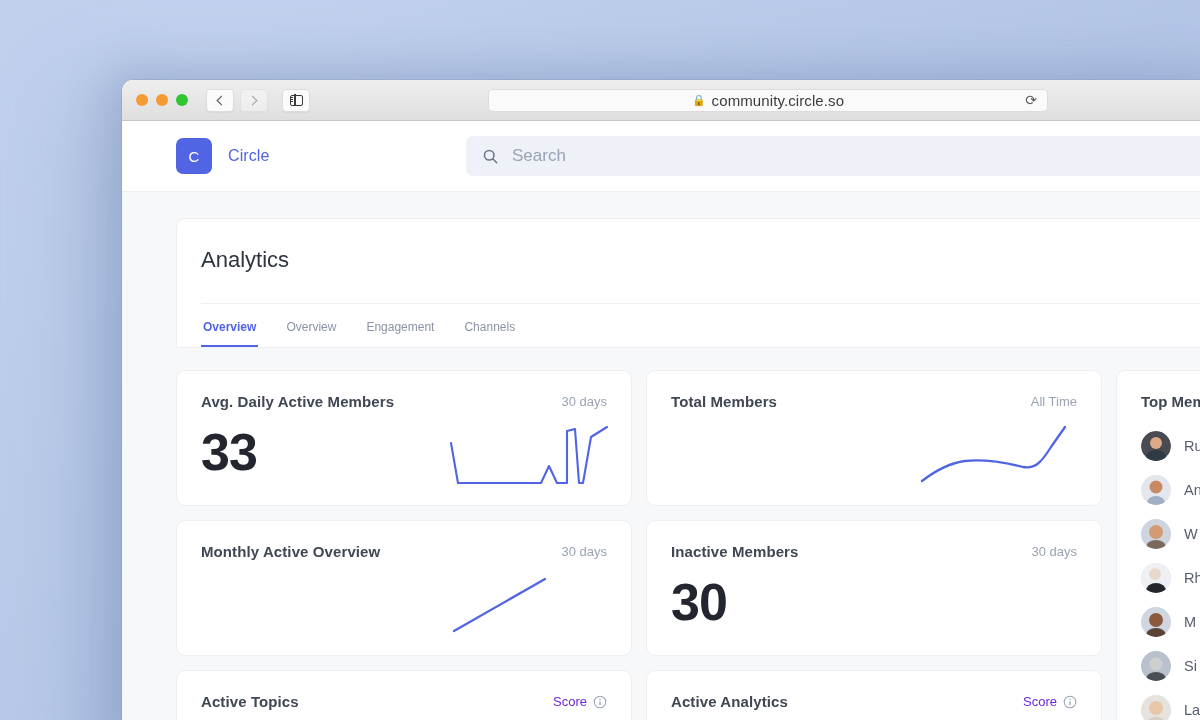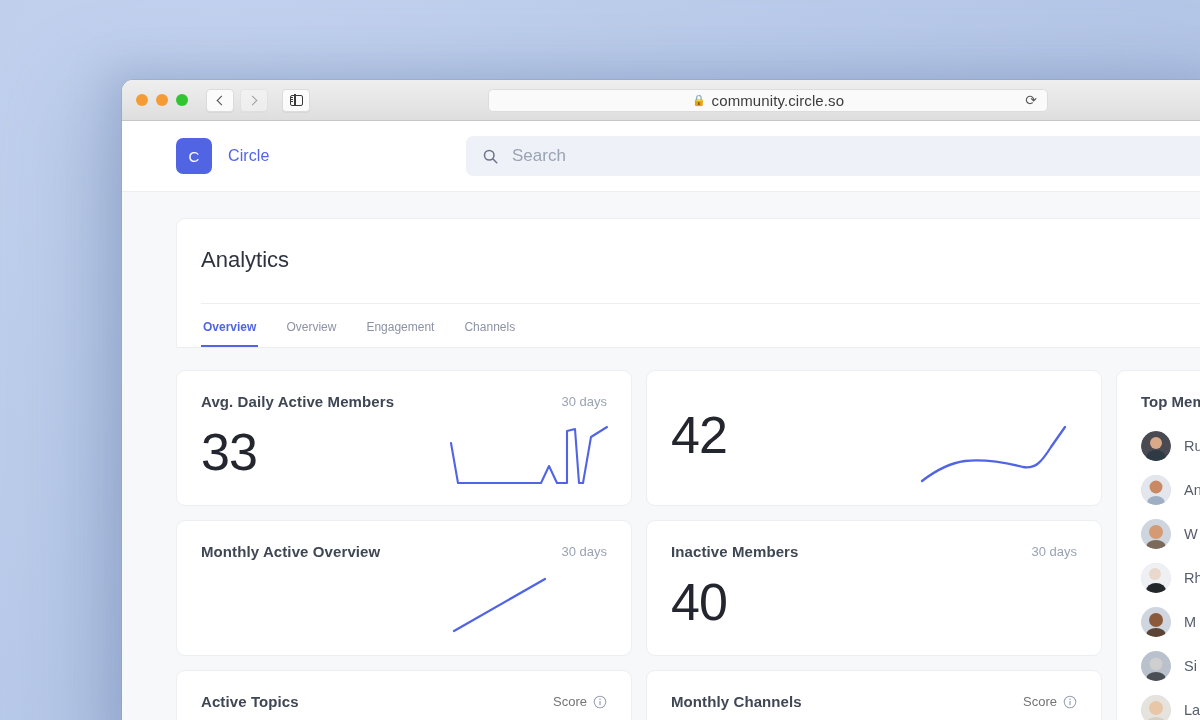--- a/index.html
+++ b/index.html
@@ -160,33 +160,33 @@
     border: 1px solid #eceef1;
     border-radius: 9px;
     padding: 22px 24px;
     position: relative;
     overflow: hidden;
   }
   .card.stat { height: 136px; }
   .card-head { display: flex; align-items: center; justify-content: space-between; }
   .card-label { font-size: 15px; color: #3f4654; font-weight: 700; letter-spacing: .1px; }
   .card-period { font-size: 13px; color: #9aa3b4; margin-left: 37px; }
-  .card-value { font-size: 52px; color: #23262e; font-weight: 400; line-height: 1; margin-top: 16px; letter-spacing: -1px; }
+  .card-value { font-size: 52px; color: #23262e; font-weight: 700; line-height: 1; margin-top: 16px; letter-spacing: -1px; }
   .spark { position: absolute; right: 22px; bottom: 18px; width: 160px; height: 68px; }
 
   .card.wide { grid-row: span 3; height: 424px; padding: 22px 0 0 0; }
   .tm-title { font-size: 15px; color: #3f4654; font-weight: 700; padding: 0 24px 4px 24px; }
   .tm-list { padding-top: 10px; }
   .tm-row { display: flex; align-items: center; gap: 13px; padding: 7px 24px; }
   .avatar { width: 30px; height: 30px; border-radius: 50%; flex: none; overflow: hidden; background: #dfe3ea; }
   .tm-name { font-size: 14.5px; color: #555d6d; white-space: nowrap; }
 
   .card.list { height: 136px; }
   .score-wrap { display: flex; align-items: center; gap: 6px; }
-  .score-label { font-size: 13px; color: #737373; }
+  .score-label { font-size: 13px; color: #6d28d9; }
   .info-ico { width: 14px; height: 14px; }
 </style>
 </head>
 <body>
 
 <div class="desktop">
 
   <div class="browser">
 
     <div class="titlebar">
@@ -249,21 +249,24 @@
             <span class="card-label">Avg. Daily Active Members</span>
             <span class="card-period">30 days</span>
           </div>
           <div class="card-value">33</div>
           <svg class="spark" viewBox="0 0 160 68" preserveAspectRatio="none">
             <polyline fill="none" stroke="#5165e4" stroke-width="2.1" stroke-linejoin="round" stroke-linecap="round" points="2,24 9,64 92,64 100,47 108,64 118,64 118,12 126,10 130,64 134,64 142,18 158,8"></polyline>
           </svg>
         </div>
 
         <div class="card stat">
-          <div class="card-value">42</div>
+          <div class="card-head">
+            <span class="card-label">Total Members</span>
+            <span class="card-period">All Time</span>
+          </div>
           <svg class="spark" viewBox="0 0 160 68" preserveAspectRatio="none">
             <path fill="none" stroke="#5165e4" stroke-width="2.3" stroke-linecap="round" d="M3,62 C16,52 30,44 46,42 C66,40 88,44 104,48 C116,50 122,44 132,28 L146,8"></path>
           </svg>
         </div>
 
         <div class="card wide">
           <div class="tm-title">Top Mem</div>
           <div class="tm-list">
 
             <div class="tm-row">
@@ -354,40 +357,40 @@
           <svg class="spark" viewBox="0 0 160 68" preserveAspectRatio="none">
             <line x1="5" y1="62" x2="96" y2="10" stroke="#5165e4" stroke-width="2.3" stroke-linecap="round"></line>
           </svg>
         </div>
 
         <div class="card stat">
           <div class="card-head">
             <span class="card-label">Inactive Members</span>
             <span class="card-period">30 days</span>
           </div>
-          <div class="card-value">40</div>
+          <div class="card-value">30</div>
         </div>
 
         <div class="card list">
           <div class="card-head">
             <span class="card-label">Active Topics</span>
             <span class="score-wrap">
               <span class="score-label">Score</span>
               <svg class="info-ico" viewBox="0 0 16 16">
                 <circle cx="8" cy="8" r="6.6" fill="none" stroke="#9aa3b4" stroke-width="1.2"></circle>
                 <circle cx="8" cy="4.9" r="0.95" fill="#9aa3b4"></circle>
                 <rect x="7.3" y="6.8" width="1.4" height="5" rx=".6" fill="#9aa3b4"></rect>
               </svg>
             </span>
           </div>
         </div>
 
         <div class="card list">
           <div class="card-head">
-            <span class="card-label">Monthly Channels</span>
+            <span class="card-label">Active Analytics</span>
             <span class="score-wrap">
               <span class="score-label">Score</span>
               <svg class="info-ico" viewBox="0 0 16 16">
                 <circle cx="8" cy="8" r="6.6" fill="none" stroke="#9aa3b4" stroke-width="1.2"></circle>
                 <circle cx="8" cy="4.9" r="0.95" fill="#9aa3b4"></circle>
                 <rect x="7.3" y="6.8" width="1.4" height="5" rx=".6" fill="#9aa3b4"></rect>
               </svg>
             </span>
           </div>
         </div>

